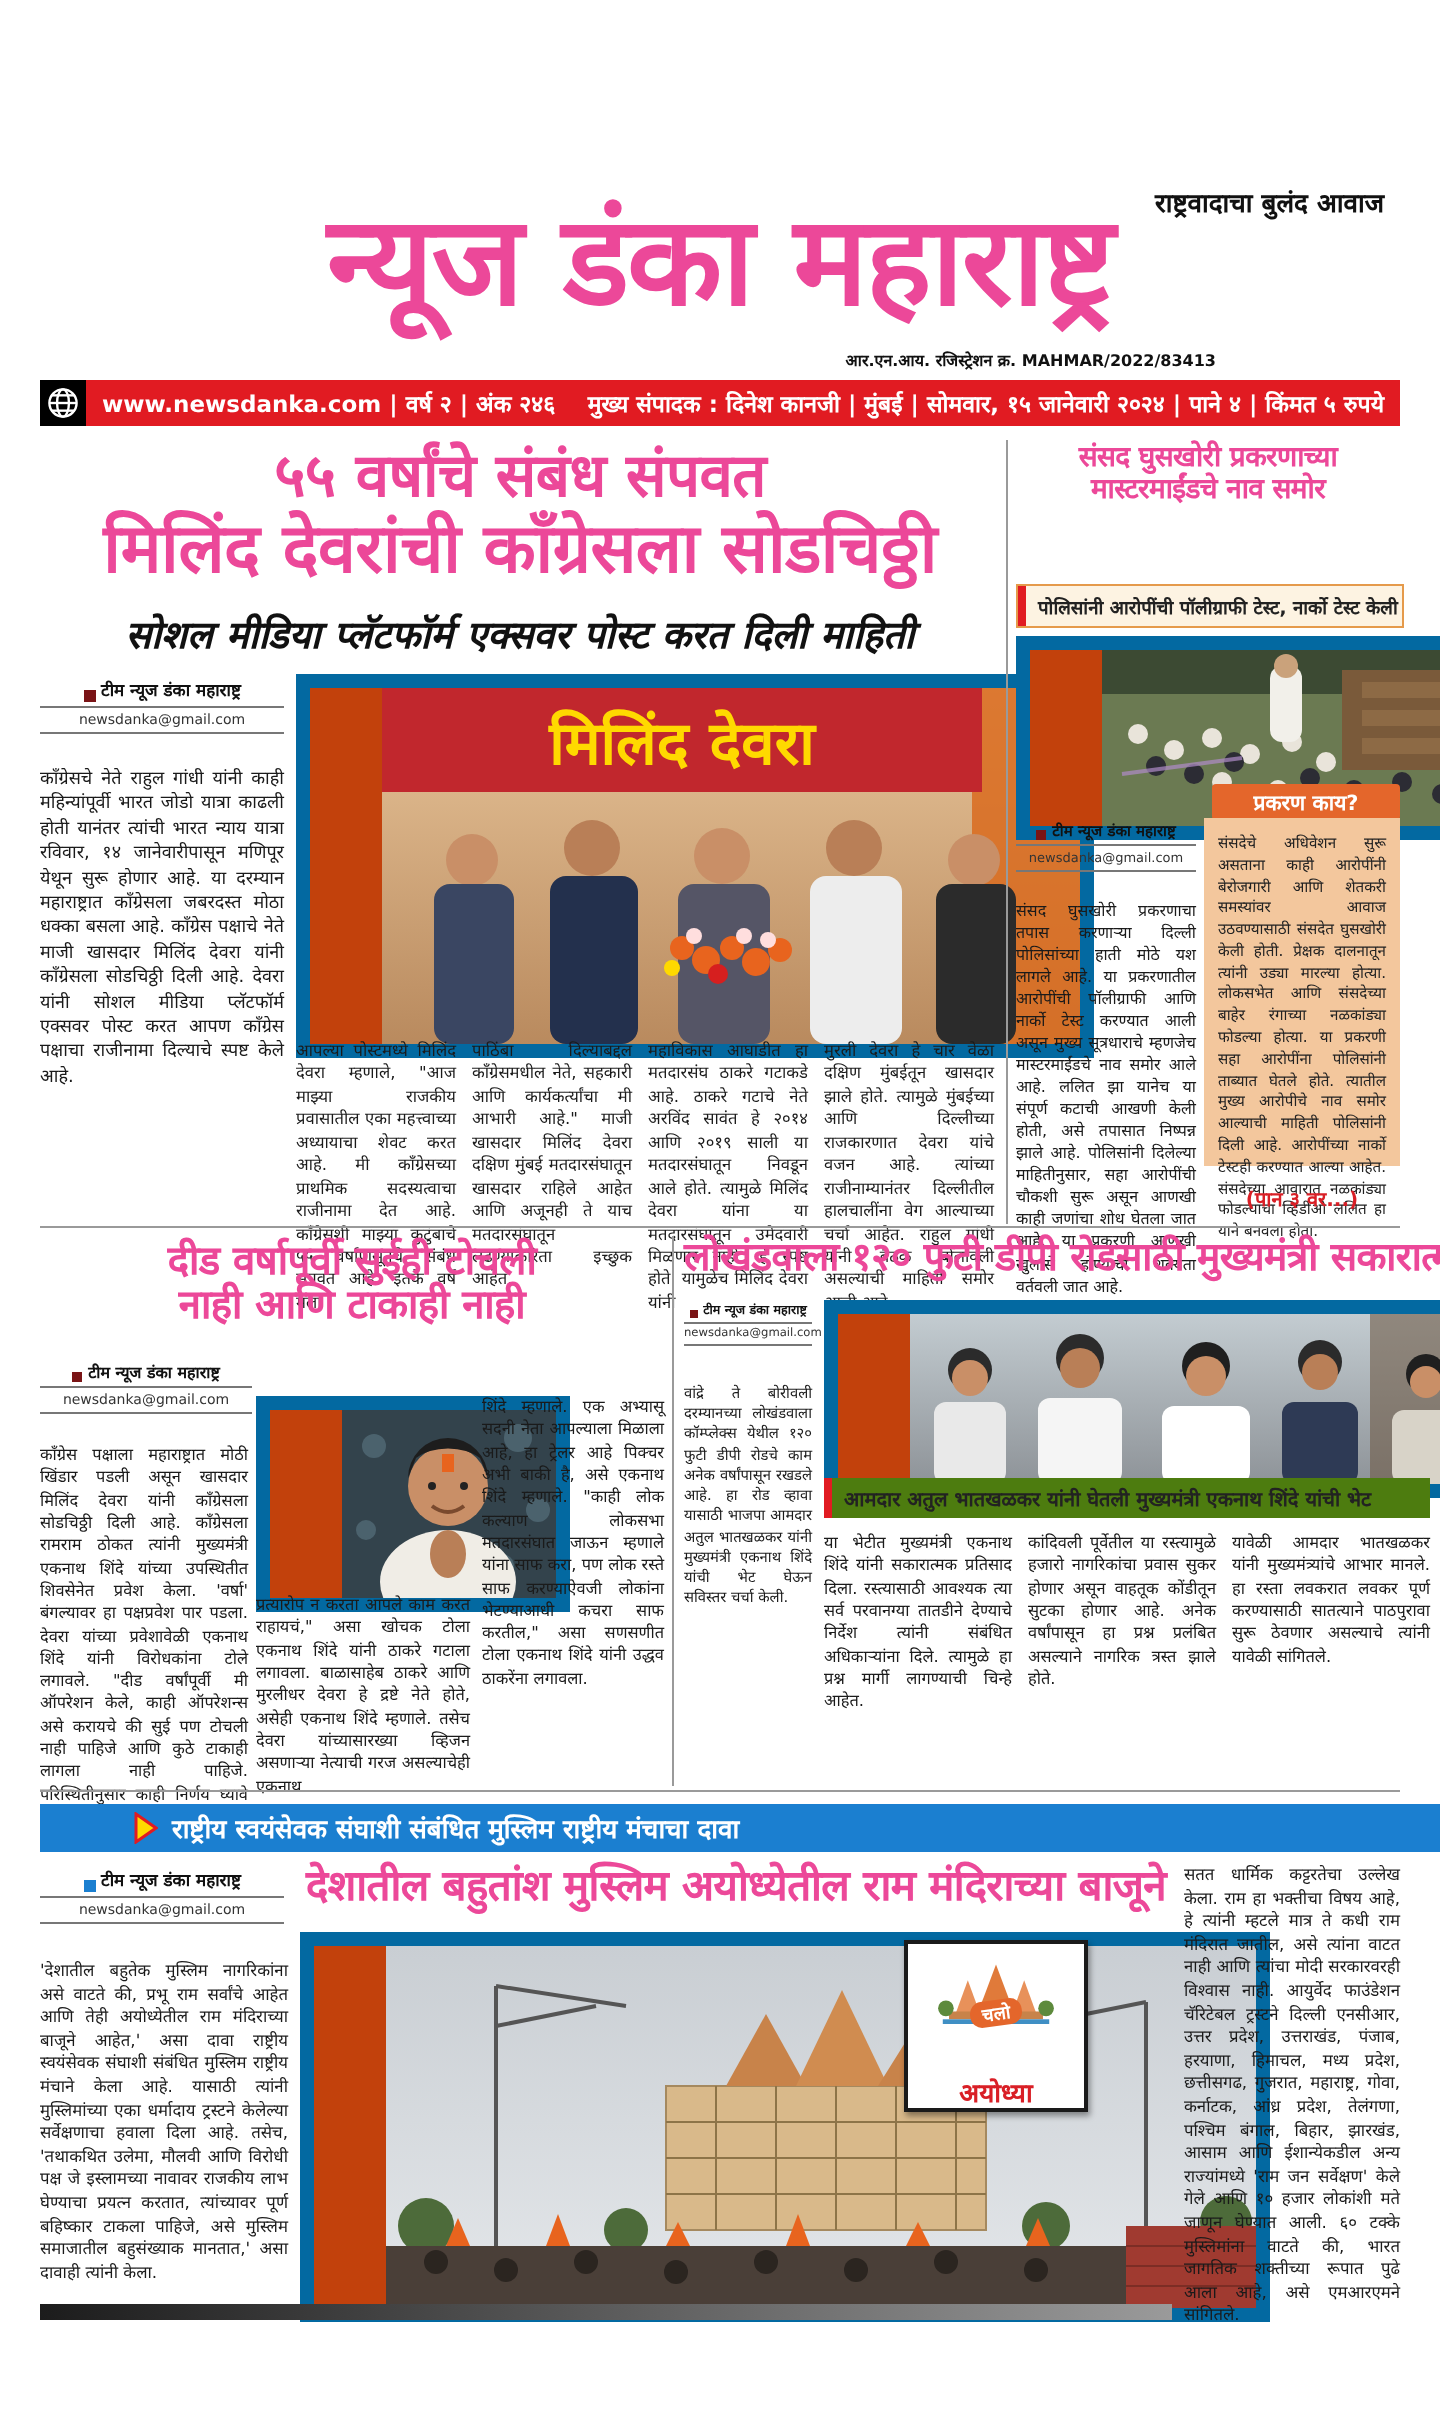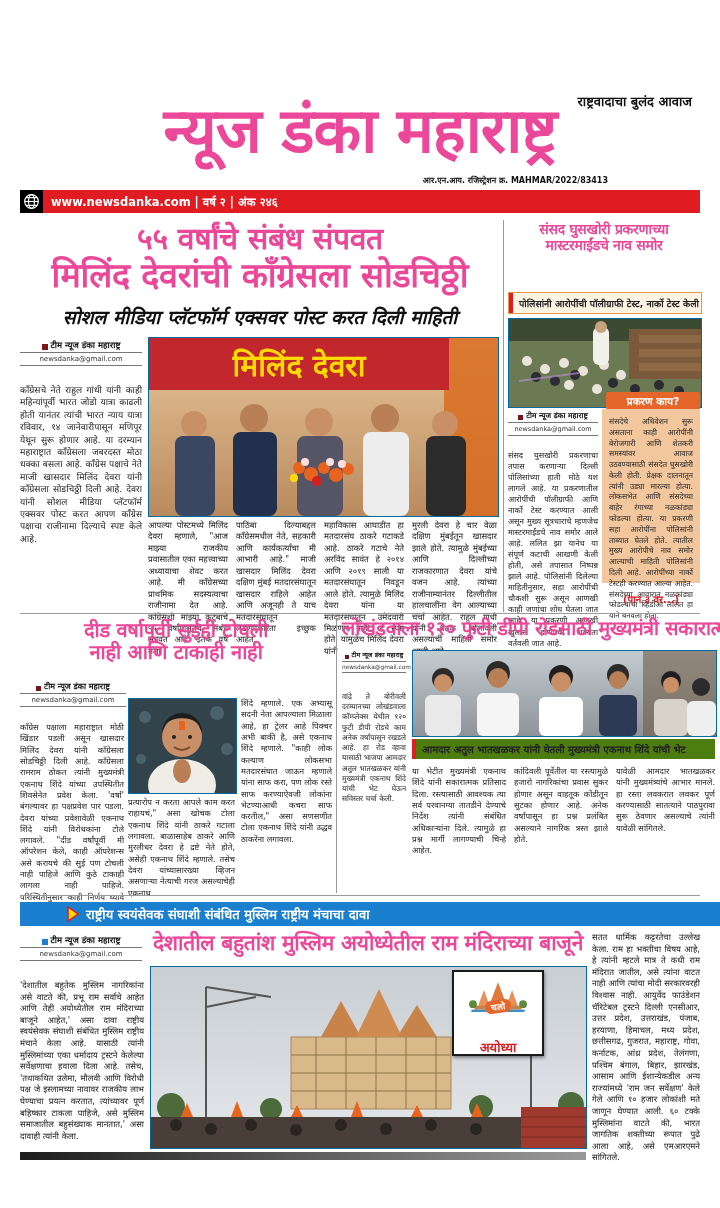--- a/index.html
+++ b/index.html
@@ -14,21 +14,21 @@
   .byline .name{font-weight:bold;display:flex;align-items:flex-end;justify-content:center;gap:3px;}
   .byline .sq{width:6px;height:6px;display:inline-block;}
   .byline hr{border:none;border-top:1px solid #777;margin:2px 0;}
   .byline .mail{font-size:7px;color:#333;}
   .redbar{background:#e11b22;color:#fff;display:flex;align-items:center;justify-content:space-between;}
   .redbar .txt{font-weight:bold;font-size:11.5px;padding:0 8px;white-space:nowrap;}
   .globe{width:23px;height:23px;background:#000;display:flex;align-items:center;justify-content:center;flex:0 0 23px;}
   .strip{background:#fdf3e2;border:1px solid #e59a4b;display:flex;align-items:center;}
   .strip .bar{width:4px;align-self:stretch;background:#e11b22;flex:0 0 4px;}
   .strip .cap{font-size:10px;font-weight:bold;color:#222;padding:2px 6px;white-space:nowrap;overflow:hidden;}
-  .photo{border:1px solid #0369a1;overflow:hidden;background:#c2410c;}
+  .photo{border:7px solid #0369a1;overflow:hidden;background:#c2410c;padding-left:36px;}
   .vdiv{width:1px;background:#9a9a9a;}
   .hdiv{height:1px;background:#9a9a9a;}
   .factbox-head{background:#e4662b;color:#fff;font-weight:bold;font-size:10.5px;
         text-align:center;padding:2px 0;border-radius:2px;}
   .factbox-body{background:#f3c79d;font-size:7.6px;line-height:1.42;text-align:justify;
         color:#222;padding:8px 7px 6px 7px;}
   .jump{color:#d91f26;font-weight:bold;font-size:10px;text-align:center;}
   .bluebar{background:#1b7fd0;color:#fff;display:flex;align-items:center;gap:7px;padding:0 8px;}
   .bluebar .cap{font-weight:bold;font-size:13px;white-space:nowrap;}
   .gradbar{background:linear-gradient(to right,#1c1c1c,#9a9a9a);}
@@ -55,20 +55,21 @@
               <circle cx="10" cy="10" r="8"></circle>
               <ellipse cx="10" cy="10" rx="3.5" ry="8"></ellipse>
               <line x1="2" y1="10" x2="18" y2="10"></line>
               <line x1="3" y1="5.5" x2="17" y2="5.5"></line>
               <line x1="3" y1="14.5" x2="17" y2="14.5"></line>
             </g>
           </svg>
       </span>
       <span class="txt">www.newsdanka.com | वर्ष २ | अंक २४६</span>
     </div>
+    <span class="txt">मुख्य संपादक : दिनेश कानजी | मुंबई | सोमवार, १५ जानेवारी २०२४ | पाने ४ | किंमत ५ रुपये</span>
   </div>
 
   <div class="abs headline center" style="left:20px;top:222px;width:480px;font-size:30px;">५५ वर्षांचे संबंध संपवत</div>
   <div class="abs headline center" style="left:20px;top:256px;width:480px;font-size:34px;">मिलिंद देवरांची काँग्रेसला सोडचिठ्ठी</div>
   <div class="abs bold center" style="left:20px;top:304px;width:480px;font-size:19px;font-style:italic;">सोशल मीडिया प्लॅटफॉर्म एक्सवर पोस्ट करत दिली माहिती</div>
 
   <div class="abs byline" style="left:20px;top:339px;width:122px;">
     <div class="name">
         <span class="sq" style="background:#7a1416;"></span>
         <span>टीम न्यूज डंका महाराष्ट्र</span>

